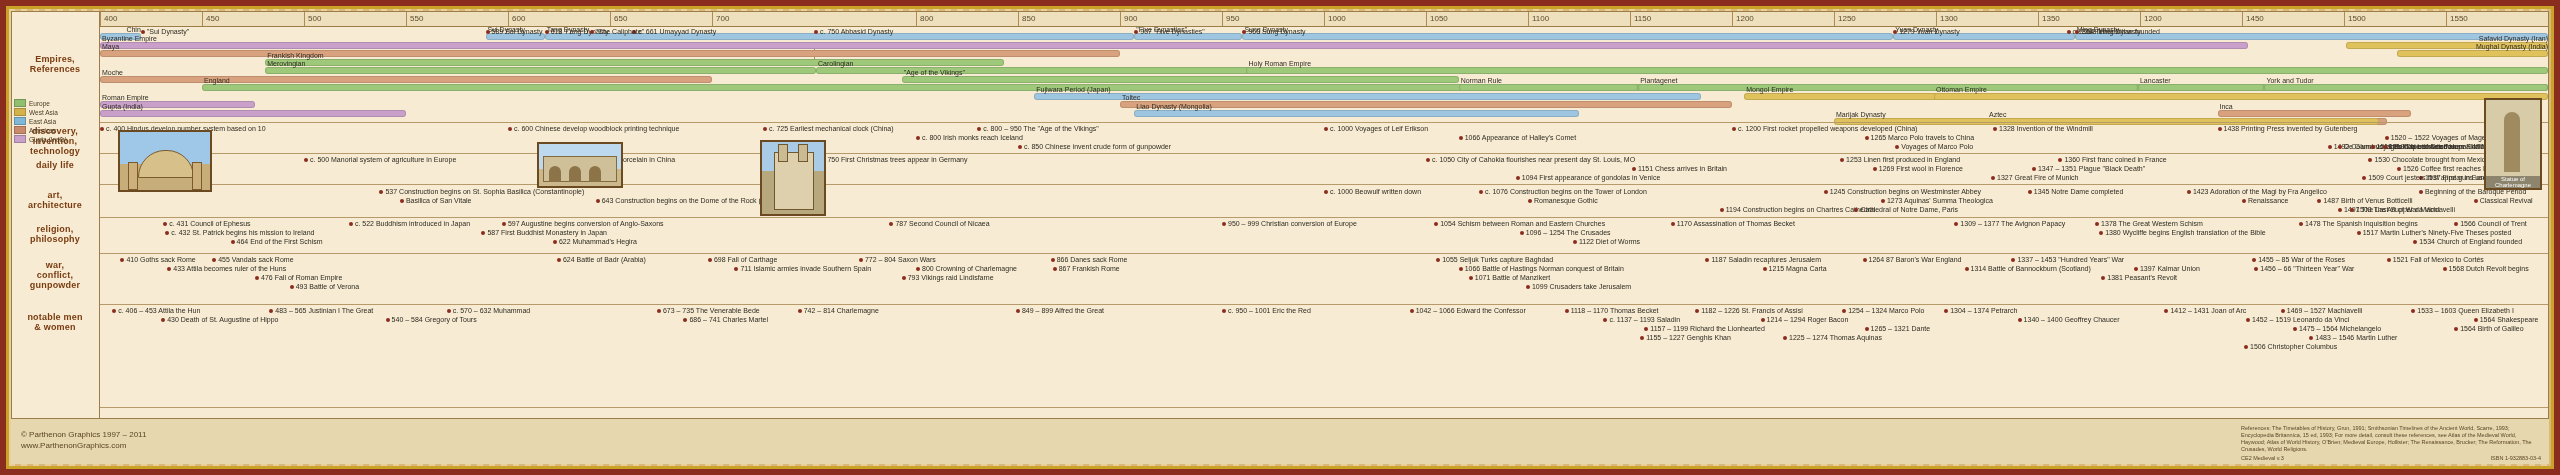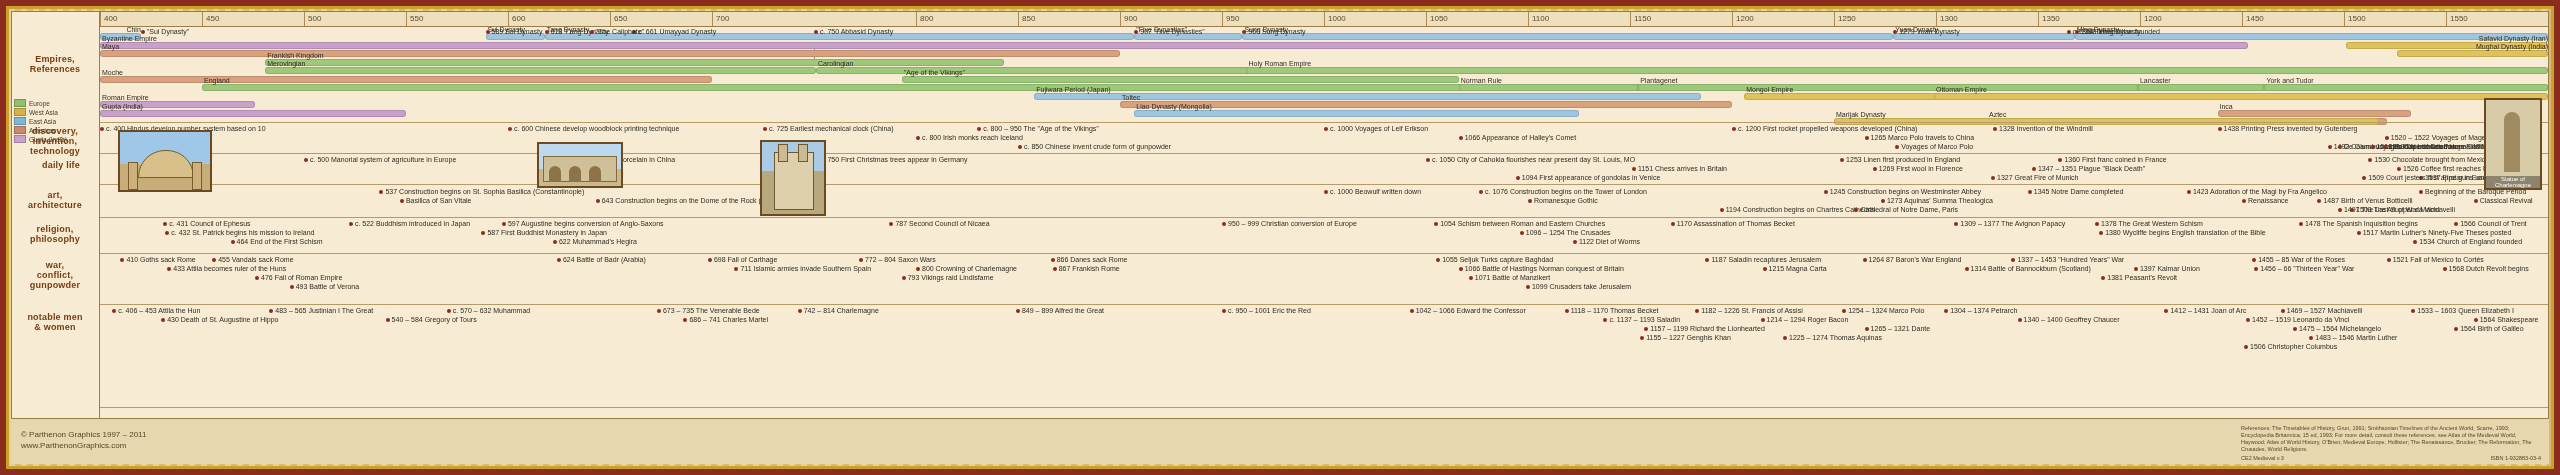--- a/index.html
+++ b/index.html
@@ -56,21 +56,21 @@
     <div class="rowlabels">
       <div class="rowlabel" id="lbl0" style="top:42px;">
           <div>Empires,</div>
           <div>References</div>
         </div>
       <div class="rowlabel" id="lbl1" style="top:114px;">
           <div>discovery,</div>
           <div>invention,</div>
           <div>technology</div>
         </div>
-      <div class="rowlabel" id="lbl2" style="top:148px;padding-left:6px;">
+      <div class="rowlabel" id="lbl2" style="top:148px;">
           <div>daily life</div>
         </div>
       <div class="rowlabel" id="lbl3" style="top:178px;">
           <div>art,</div>
           <div>architecture</div>
         </div>
       <div class="rowlabel" id="lbl4" style="top:212px;">
           <div>religion,</div>
           <div>philosophy</div>
         </div>

